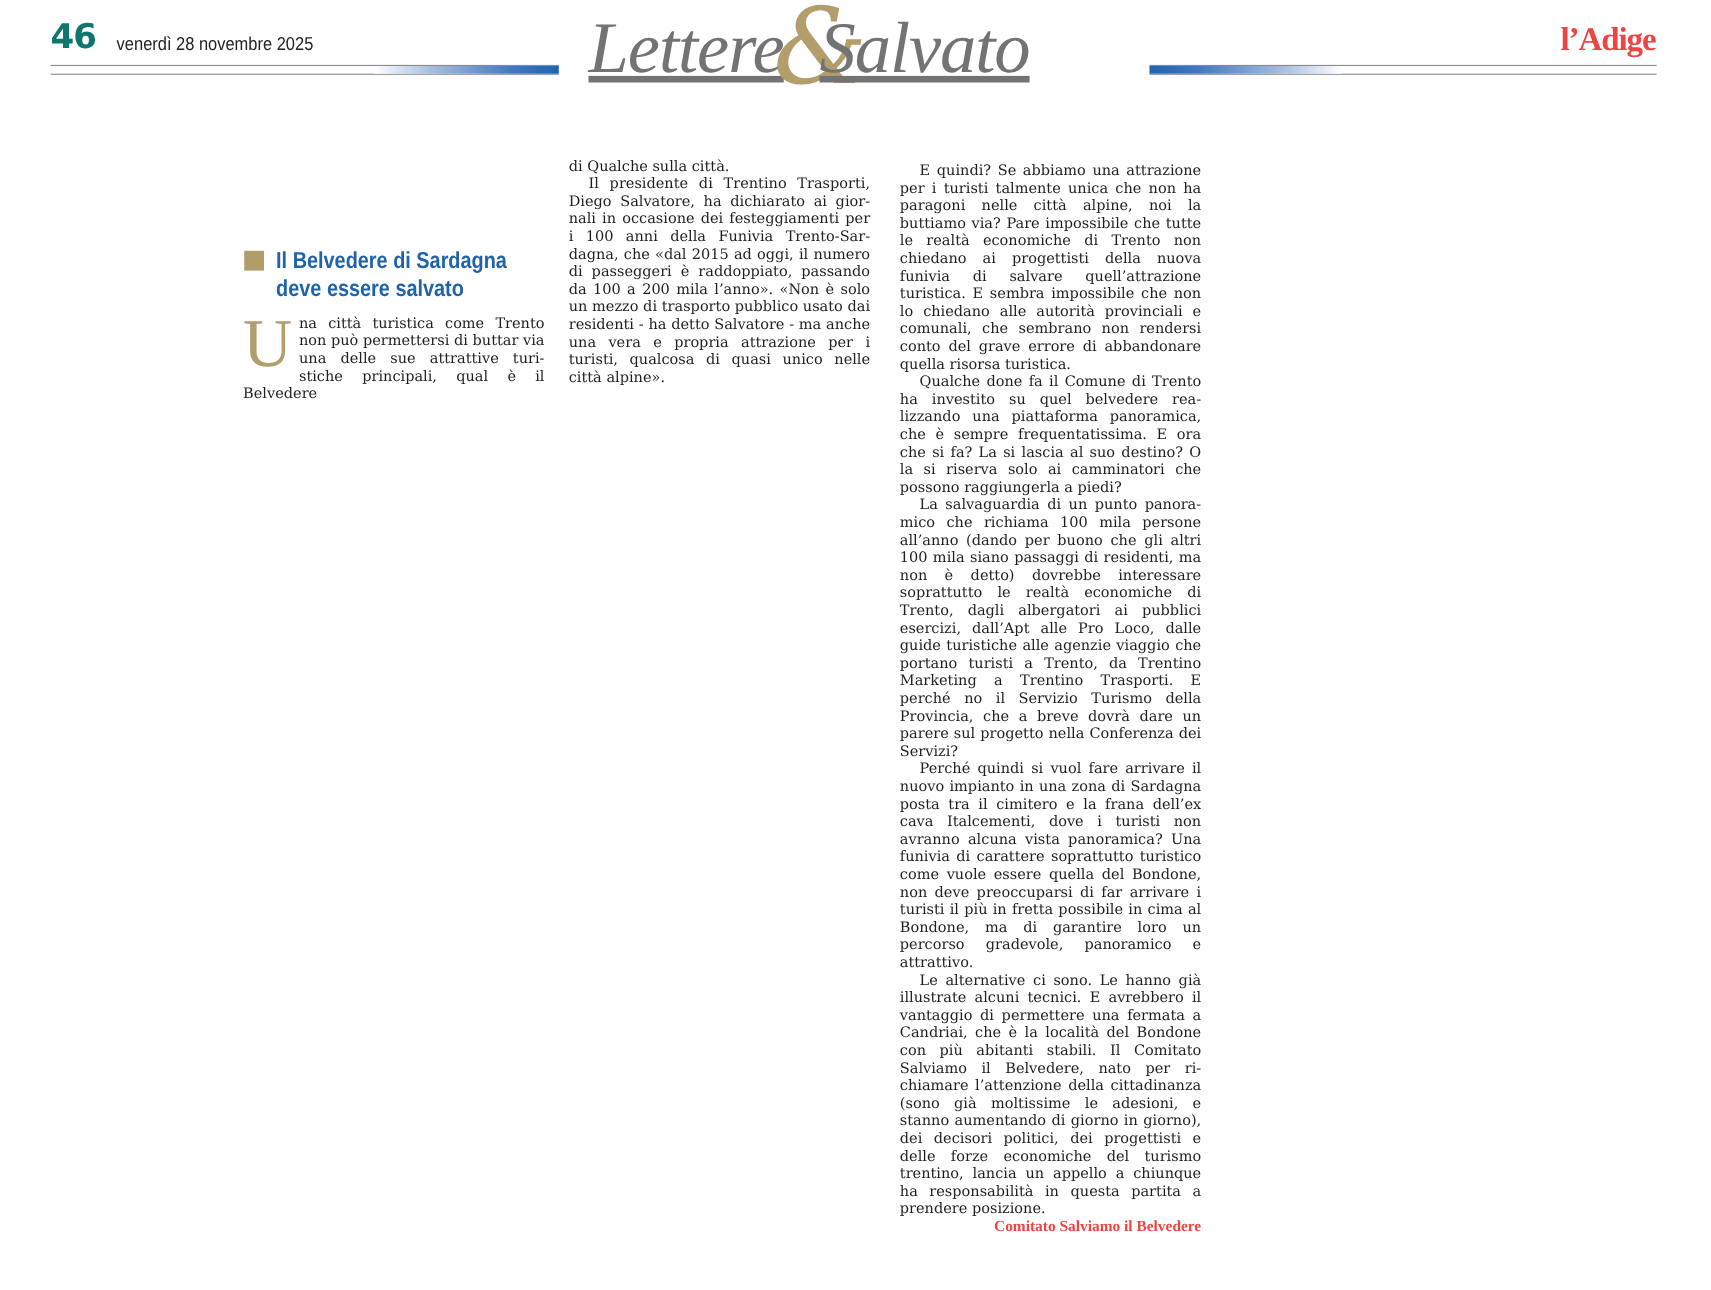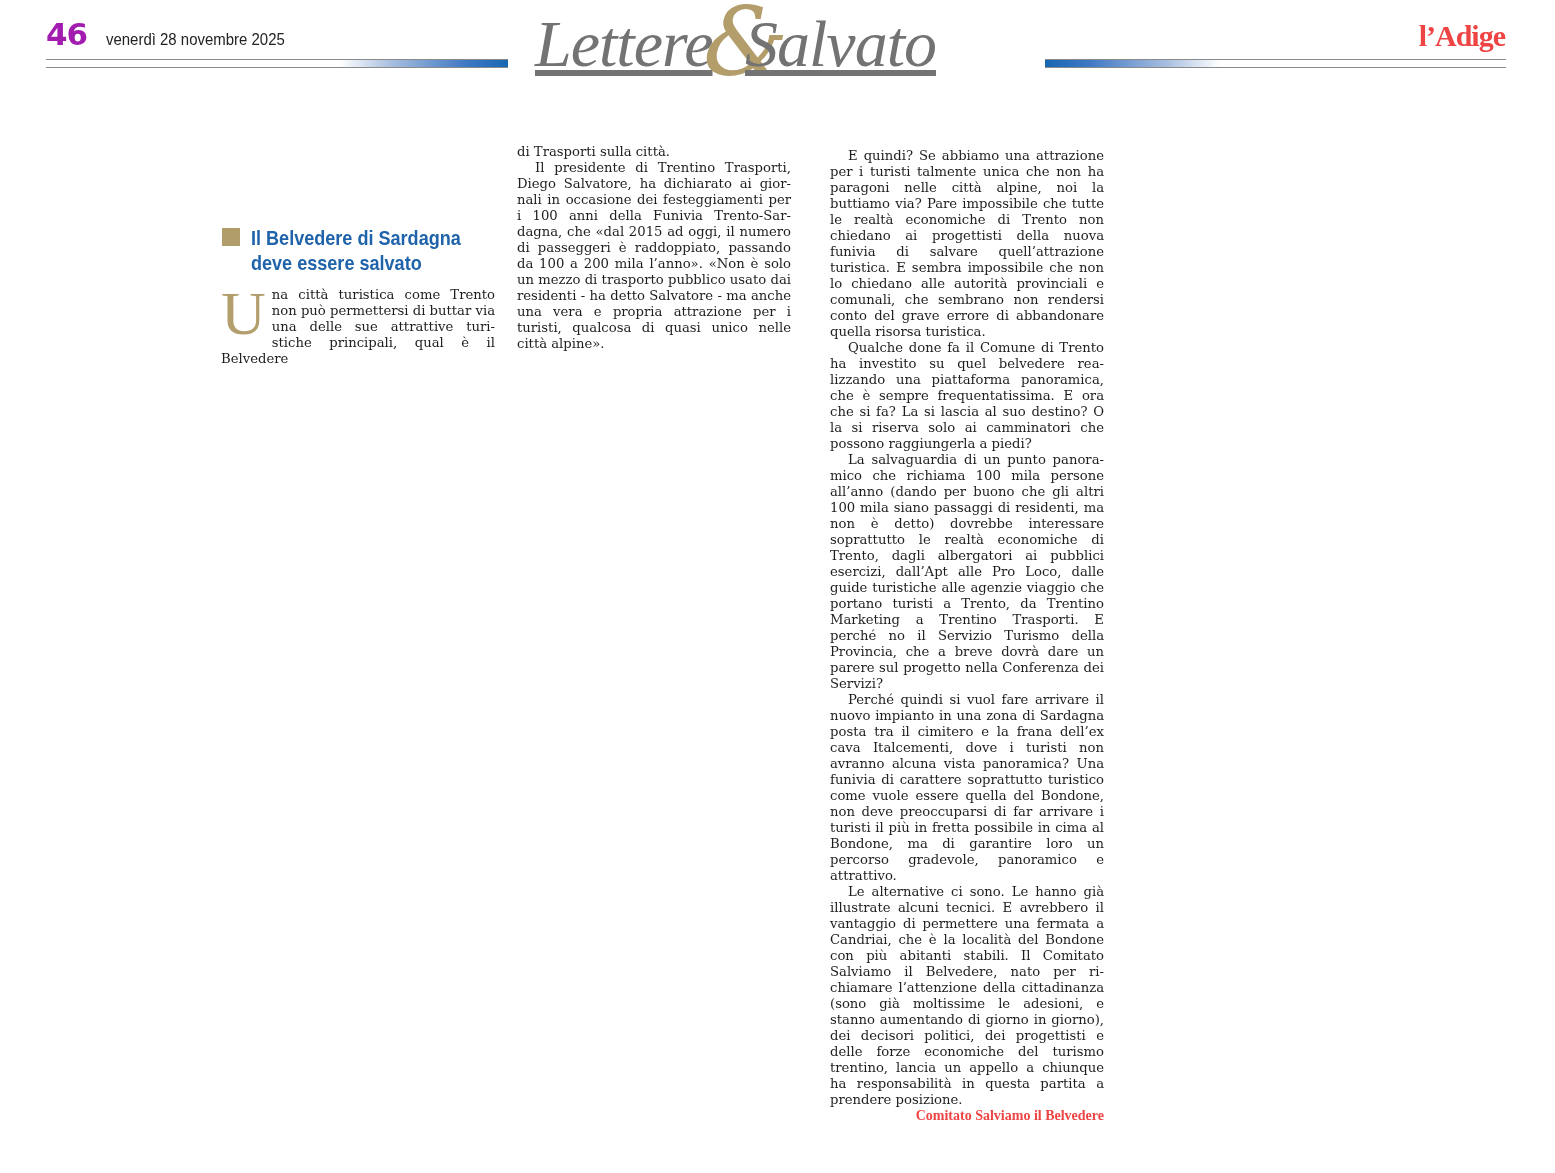--- a/index.html
+++ b/index.html
@@ -1,19 +1,19 @@
 <!DOCTYPE html>
 <html><head>
 <meta charset="utf-8">
 <style>
   html, body { margin: 0; padding: 0; background: #ffffff; }
   body { width: 1555px; height: 1173px; position: relative; overflow: hidden; color: #1a1a1a; }
 
   
-  .page-number { position: absolute; left: 46px; top: 14px; font-family: "DejaVu Sans", sans-serif; font-weight: bold; font-size: 31px; letter-spacing: -1px; color: #a21caf; line-height: 40px; }
+  .page-number { position: absolute; left: 46px; top: 14px; font-family: "DejaVu Sans", sans-serif; font-weight: bold; font-size: 31px; letter-spacing: -1px; color: #0f766e; line-height: 40px; }
   .page-date { position: absolute; left: 106px; top: 29px; font-family: "Liberation Sans", sans-serif; font-size: 17px; color: #222; line-height: 22px; transform: scaleX(0.88); transform-origin: left center; }
   .rule-thin { position: absolute; height: 1px; background: #8a8a8a; }
   .bar-left { position: absolute; left: 340px; top: 60px; width: 168px; height: 7px; background: linear-gradient(to right, #ffffff 0%, #a9bfe0 30%, #3e78c4 75%, #1767b3 100%); }
   .bar-right { position: absolute; left: 1045px; top: 60px; width: 175px; height: 7px; background: linear-gradient(to left, #ffffff 0%, #a9bfe0 30%, #3e78c4 75%, #1767b3 100%); }
   .section-title { position: absolute; left: 533px; top: 6px; width: 500px; height: 76px; }
   .section-title .word { position: absolute; font-family: "Liberation Serif", serif; font-style: italic; font-size: 66px; color: #737373; line-height: 76px; letter-spacing: -1px; text-decoration: underline; }
   .section-title .w1 { left: 2px; top: 0; }
   .section-title .amp { position: absolute; left: 170px; top: -14px; font-family: "DejaVu Serif", serif; font-style: italic; font-size: 96px; color: #b29d6b; line-height: 100px; }
   .section-title .w2 { left: 212px; top: 0; }
   .brand-logo { position: absolute; right: 50px; top: 18px; font-family: "Liberation Serif", serif; font-weight: bold; font-size: 30px; color: #ef4444; letter-spacing: -1px; line-height: 36px; }
@@ -21,21 +21,21 @@
   
   .headline { position: absolute; left: 222px; top: 225px; width: 290px; }
   .headline .square { position: absolute; left: 0; top: 3px; width: 18px; height: 18px; background: #b09d6a; }
   .headline .text { position: absolute; left: 29px; top: 0; font-family: "Liberation Sans", sans-serif; font-weight: bold; font-size: 21px; line-height: 25px; color: #1f63aa; transform: scaleX(0.86); transform-origin: left top; white-space: nowrap; }
 
   .col { position: absolute; width: 274px; font-family: "DejaVu Serif", serif; font-size: 13.2px; line-height: 16px; text-align: justify; hyphens: manual; color: #1e1e1e; }
   .col p { margin: 0; text-indent: 0; }
   .col p.indent { text-indent: 18px; }
   .col1 { left: 221px; top: 287px; }
   .col2 { left: 517px; top: 144px; }
-  .col3 { left: 818px; top: 148px; margin-left: 12px; }
+  .col3 { left: 818px; top: 148px; }
 
   .dropcap { float: left; font-family: "Liberation Serif", serif; font-size: 62px; line-height: 48px; color: #b39f6d; margin: 2px 6px 0 0; height: 50px; }
   .signature { font-family: "Liberation Serif", serif; font-weight: bold; font-size: 14px; line-height: 16px; text-align: right; color: #ef4444; margin-top: 0; }
 </style>
 </head>
 <body>
 
 <div>
   <div class="page-number">46</div>
   <div class="page-date">venerdì 28 novembre 2025</div>
@@ -64,21 +64,21 @@
       <span style="display:block; width:250px; white-space:normal;">Il Belvedere di Sardagna deve essere salvato</span>
     </div>
   </div>
 
   <div class="col col1">
     <span class="dropcap">U</span>
     <p>na città turistica come Trento non può permettersi di buttar via una delle sue attrattive turi­stiche principali, qual è il Belvedere</p>
   </div>
 
   <div class="col col2">
-    <p>di Trasporti sulla città.</p>
+    <p>di Qualche sulla città.</p>
     <p class="indent">Il presidente di Trentino Trasporti, Diego Salvatore, ha dichiarato ai gior­nali in occasione dei festeggiamenti per i 100 anni della Funivia Trento-Sar­dagna, che «dal 2015 ad oggi, il nume­ro di passeggeri è raddoppiato, pas­sando da 100 a 200 mila l’anno». «Non è solo un mezzo di trasporto pubblico usato dai residenti - ha detto Salvato­re - ma anche una vera e propria attra­zione per i turisti, qualcosa di quasi unico nelle città alpine».</p>
   </div>
 
   <div class="col col3">
     <p class="indent">E quindi? Se abbiamo una attrazio­ne per i turisti talmente unica che non ha paragoni nelle città alpine, noi la buttiamo via? Pare impossibile che tutte le realtà economiche di Trento non chiedano ai progettisti della nuo­va funivia di salvare quell’attrazione turistica. E sembra impossibile che non lo chiedano alle autorità provin­ciali e comunali, che sembrano non rendersi conto del grave errore di ab­bandonare quella risorsa turistica.</p>
     <p class="indent">Qualche done fa il Comune di Tren­to ha investito su quel belvedere rea­lizzando una piattaforma panorami­ca, che è sempre frequentatissima. E ora che si fa? La si lascia al suo desti­no? O la si riserva solo ai camminatori che possono raggiungerla a piedi?</p>
     <p class="indent">La salvaguardia di un punto panora­mico che richiama 100 mila persone all’anno (dando per buono che gli al­tri 100 mila siano passaggi di residen­ti, ma non è detto) dovrebbe interes­sare soprattutto le realtà economiche di Trento, dagli albergatori ai pubbli­ci esercizi, dall’Apt alle Pro Loco, dal­le guide turistiche alle agenzie viaggio che portano turisti a Trento, da Tren­tino Marketing a Trentino Trasporti. E perché no il Servizio Turismo della Provincia, che a breve dovrà dare un parere sul progetto nella Conferenza dei Servizi?</p>
     <p class="indent">Perché quindi si vuol fare arrivare il nuovo impianto in una zona di Sarda­gna posta tra il cimitero e la frana dell’ex cava Italcementi, dove i turisti non avranno alcuna vista panorami­ca? Una funivia di carattere soprattut­to turistico come vuole essere quella del Bondone, non deve preoccuparsi di far arrivare i turisti il più in fretta possibile in cima al Bondone, ma di garantire loro un percorso gradevole, panoramico e attrattivo.</p>
     <p class="indent">Le alternative ci sono. Le hanno già illustrate alcuni tecnici. E avrebbero il vantaggio di permettere una ferma­ta a Candriai, che è la località del Bon­done con più abitanti stabili. Il Comita­to Salviamo il Belvedere, nato per ri­chiamare l’attenzione della cittadi­nanza (sono già moltissime le adesio­ni, e stanno aumentando di giorno in giorno), dei decisori politici, dei pro­gettisti e delle forze economiche del turismo trentino, lancia un appello a chiunque ha responsabilità in questa partita a prendere posizione.</p>
     <div class="signature">Comitato Salviamo il Belvedere</div>

